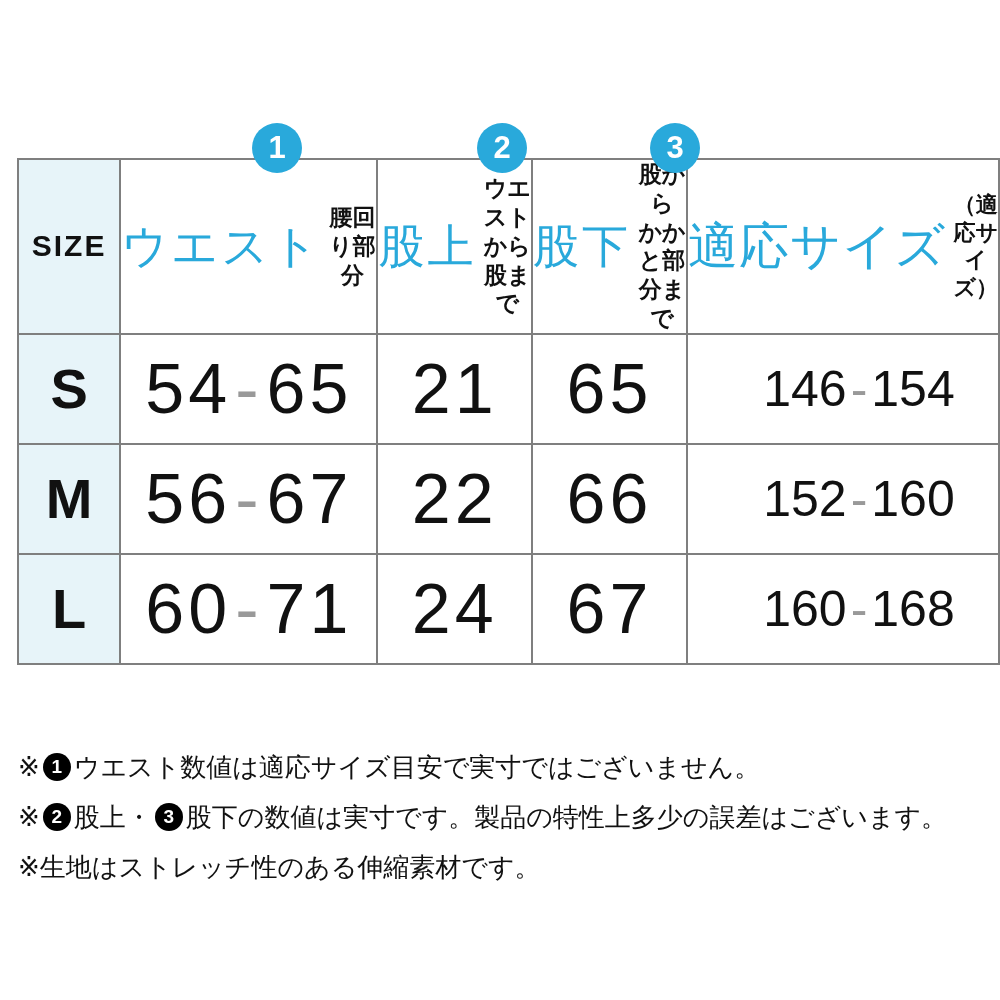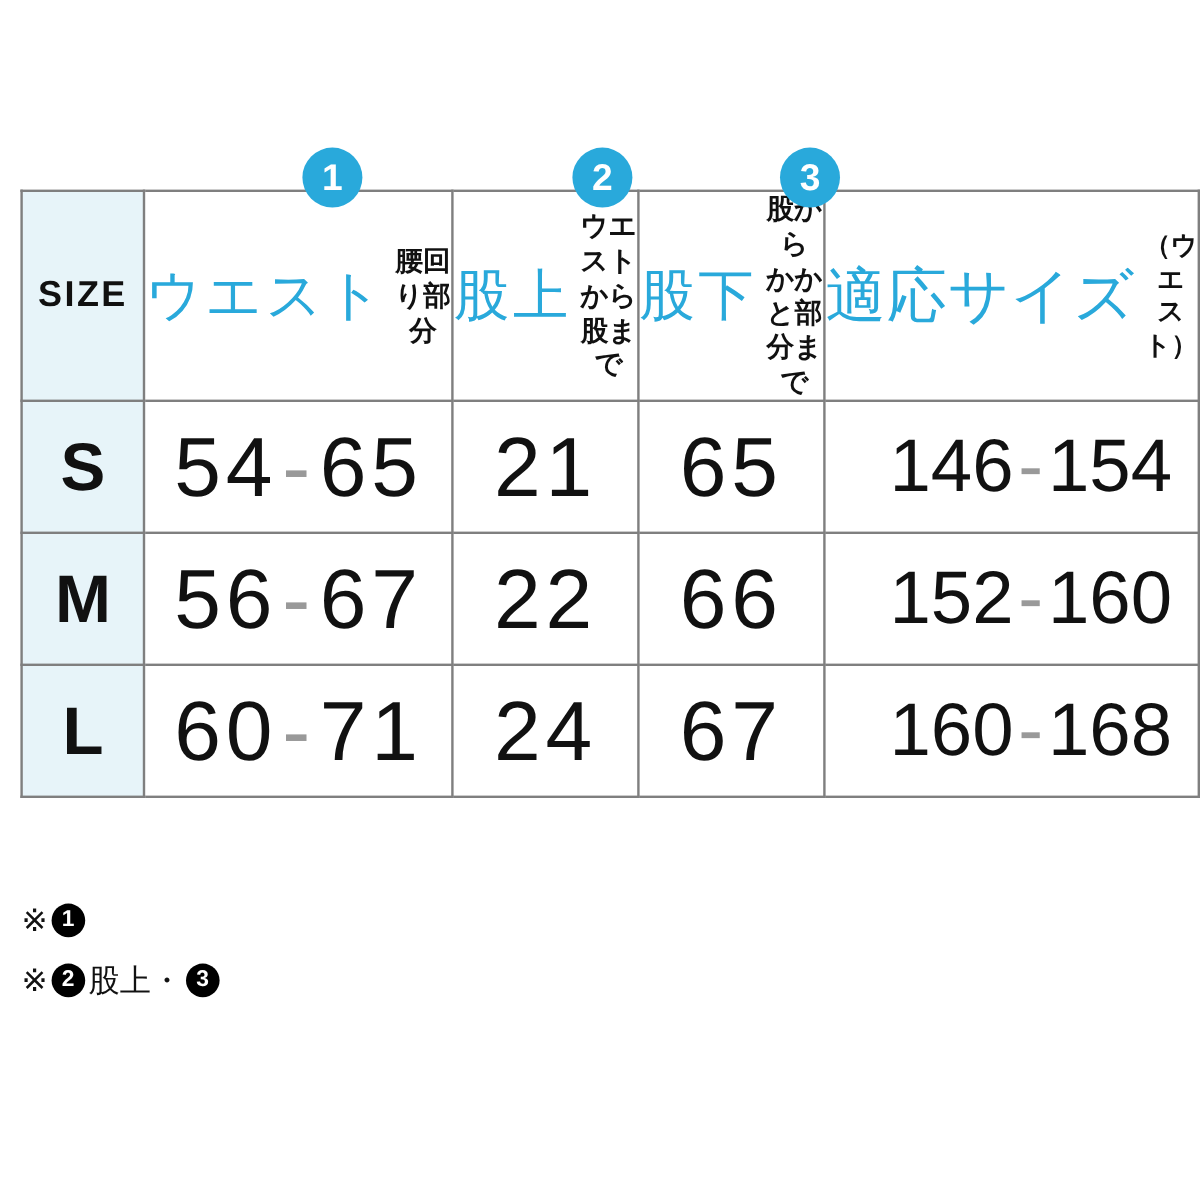--- a/index.html
+++ b/index.html
@@ -79,21 +79,21 @@
     color: #111111;
   }
   .num-big {
     font-size: 70px;
     font-weight: 400;
     letter-spacing: 4px;
     line-height: 1;
     white-space: nowrap;
   }
   .num-mid {
-    font-size: 62px;
+    font-size: 50px;
     font-weight: 400;
     letter-spacing: 0px;
     line-height: 1;
     white-space: nowrap;
     margin-left: 32px;
   }
   .dash {
     color: #999999;
     font-weight: 400;
     padding: 0 4px;
@@ -188,21 +188,21 @@
         <th>
           <div class="col-head-inner">
             <div class="col-title">股下</div>
             <div class="col-sub">股から
 かかと部分まで</div>
           </div>
         </th>
         <th>
           <div class="col-head-inner">
             <div class="col-title small">適応サイズ</div>
-            <div class="col-sub small">（ウエスト）</div>
+            <div class="col-sub small">（適応サイズ）</div>
           </div>
         </th>
       </tr>
 
       <tr class="data-row">
         <th class="size-cell-bg"><span class="size-letter">S</span></th>
         <td><span class="num-big"><span>54</span><span class="dash">-</span><span>65</span></span></td>
         <td><span class="num-big">21</span></td>
         <td><span class="num-big">65</span></td>
         <td><span class="num-mid"><span>146</span><span class="dash">-</span><span>154</span></span></td>
@@ -224,22 +224,27 @@
         <td><span class="num-mid"><span>160</span><span class="dash">-</span><span>168</span></span></td>
       </tr>
 
     </tbody>
   </table>
 
   <div class="notes">
     <div class="note-line">
       <span>※</span>
         <span class="note-badge">1</span>
+        <span>ウエスト数値は適応サイズ目安で実寸ではございません。</span>
     </div>
     <div class="note-line">
       <span>※</span>
         <span class="note-badge">2</span>
         <span>股上・</span>
         <span class="note-badge">3</span>
+        <span>股下の数値は実寸です。製品の特性上多少の誤差はございます。</span>
+    </div>
+    <div class="note-line">
+      <span>※生地はストレッチ性のある伸縮素材です。</span>
     </div>
   </div>
 
 </div>
 
 </body></html>

